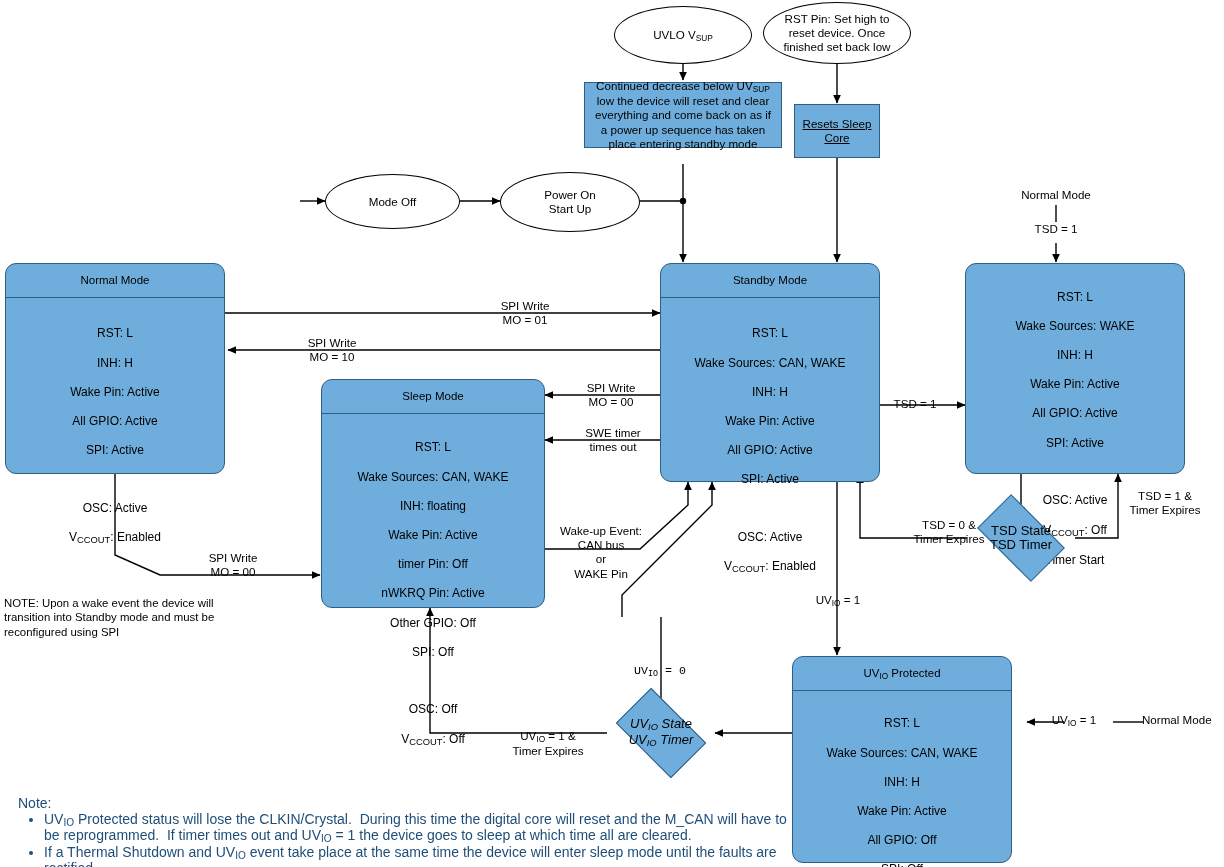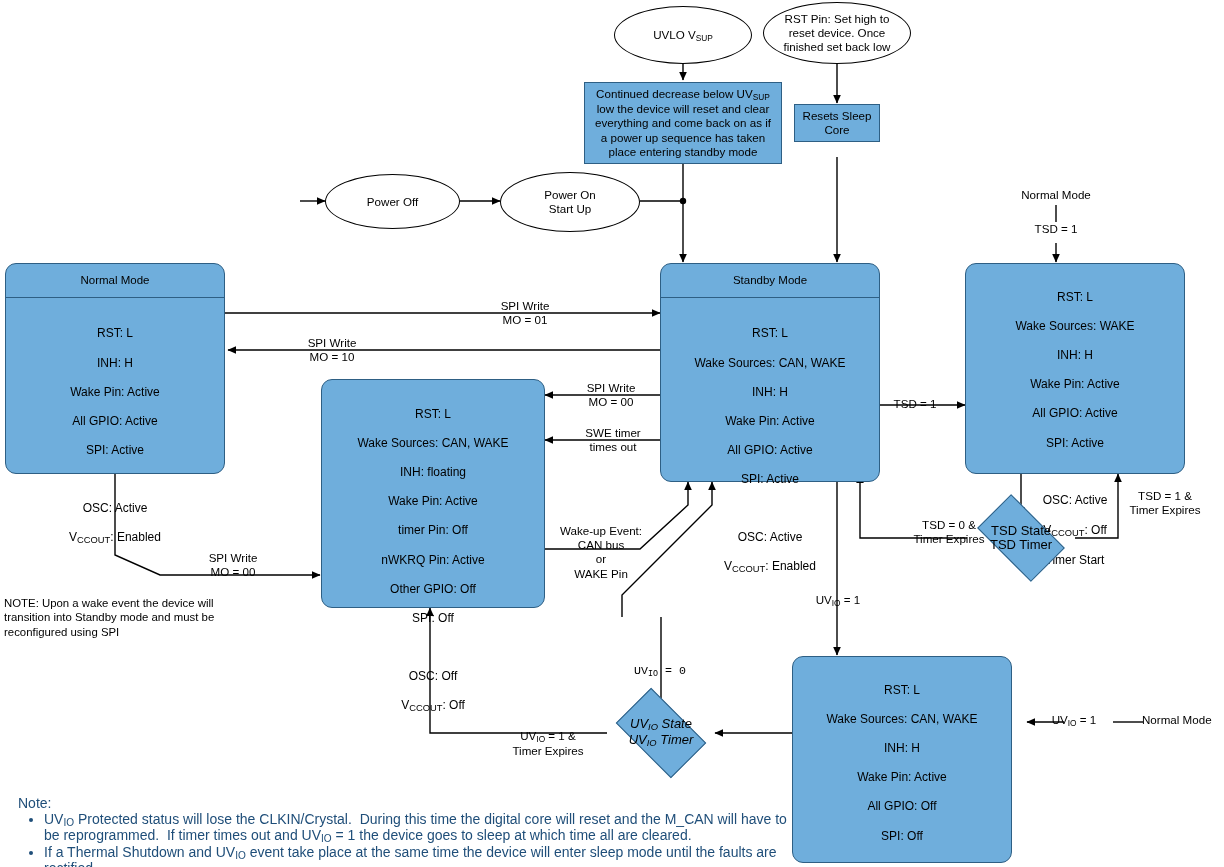--- a/index.html
+++ b/index.html
@@ -166,52 +166,53 @@
 
   <div class="node ellipse" style="left:614px;top:6px;width:138px;height:58px;">
     <span><span>UVLO V</span><sub>SUP</sub></span>
   </div>
 
   <div class="node ellipse" style="left:763px;top:2px;width:148px;height:62px;">
     <span style="display:block;width:126px;">RST Pin: Set high to reset device. Once finished set back low</span>
   </div>
 
   <div class="node ellipse" style="left:325px;top:174px;width:135px;height:55px;">
-    <span>Power Off</span>
+    <span>Mode Off</span>
   </div>
 
   <div class="node ellipse" style="left:500px;top:172px;width:140px;height:60px;">
     <span style="white-space:pre-line;">Power On
 Start Up</span>
   </div>
 
-  <div class="node rect" style="left:584px;top:82px;width:198px;height:82px;">
+  <div class="node rect" style="left:584px;top:82px;width:198px;height:66px;">
     <span><span>Continued decrease below UV</span><sub>SUP</sub><span> low the device will reset and clear everything and come back on as if a power up sequence has taken place entering standby mode</span></span>
   </div>
 
-  <div class="node rect" style="left:794px;top:104px;width:86px;height:38px;white-space:pre-line;">
+  <div class="node rect" style="left:794px;top:104px;width:86px;height:54px;white-space:pre-line;text-decoration:underline;">
     <span>Resets Sleep
 Core</span>
   </div>
 
   <div class="node state" style="left:5px;top:263px;width:220px;height:211px;">
     <div class="title">Normal Mode</div>
     <div class="body">
       <div>RST: L</div>
       <div>INH: H</div>
       <div>Wake Pin: Active</div>
       <div>All GPIO: Active</div>
       <div>SPI: Active</div>
       <div style="height:14px;"></div>
       <div>OSC: Active</div>
       <div>V<sub class="sc">CCOUT</sub>: <span>Enabled</span></div>
     </div>
   </div>
 
   <div class="node state" style="left:321px;top:379px;width:224px;height:229px;">
+    <div class="title">Sleep Mode</div>
     <div class="body" style="padding-top:12px;">
       <div>RST: L</div>
       <div>Wake Sources: CAN, WAKE</div>
       <div>INH: floating</div>
       <div>Wake Pin: Active</div>
       <div>timer Pin: Off</div>
       <div>nWKRQ Pin: Active</div>
       <div>Other GPIO: Off</div>
       <div>SPI: Off</div>
       <div style="height:14px;"></div>
@@ -244,20 +245,21 @@
       <div>All GPIO: Active</div>
       <div>SPI: Active</div>
       <div style="height:14px;"></div>
       <div>OSC: Active</div>
       <div>V<sub class="sc">CCOUT</sub>: Off</div>
       <div>Timer Start</div>
     </div>
   </div>
 
   <div class="node state" style="left:792px;top:656px;width:220px;height:207px;">
+    <div class="title"><span>UV</span><sub>IO</sub><span> Protected</span></div>
     <div class="body" style="padding-top:11px;">
       <div>RST: L</div>
       <div>Wake Sources: CAN, WAKE</div>
       <div>INH: H</div>
       <div>Wake Pin: Active</div>
       <div>All GPIO: Off</div>
       <div>SPI: Off</div>
       
       
       

